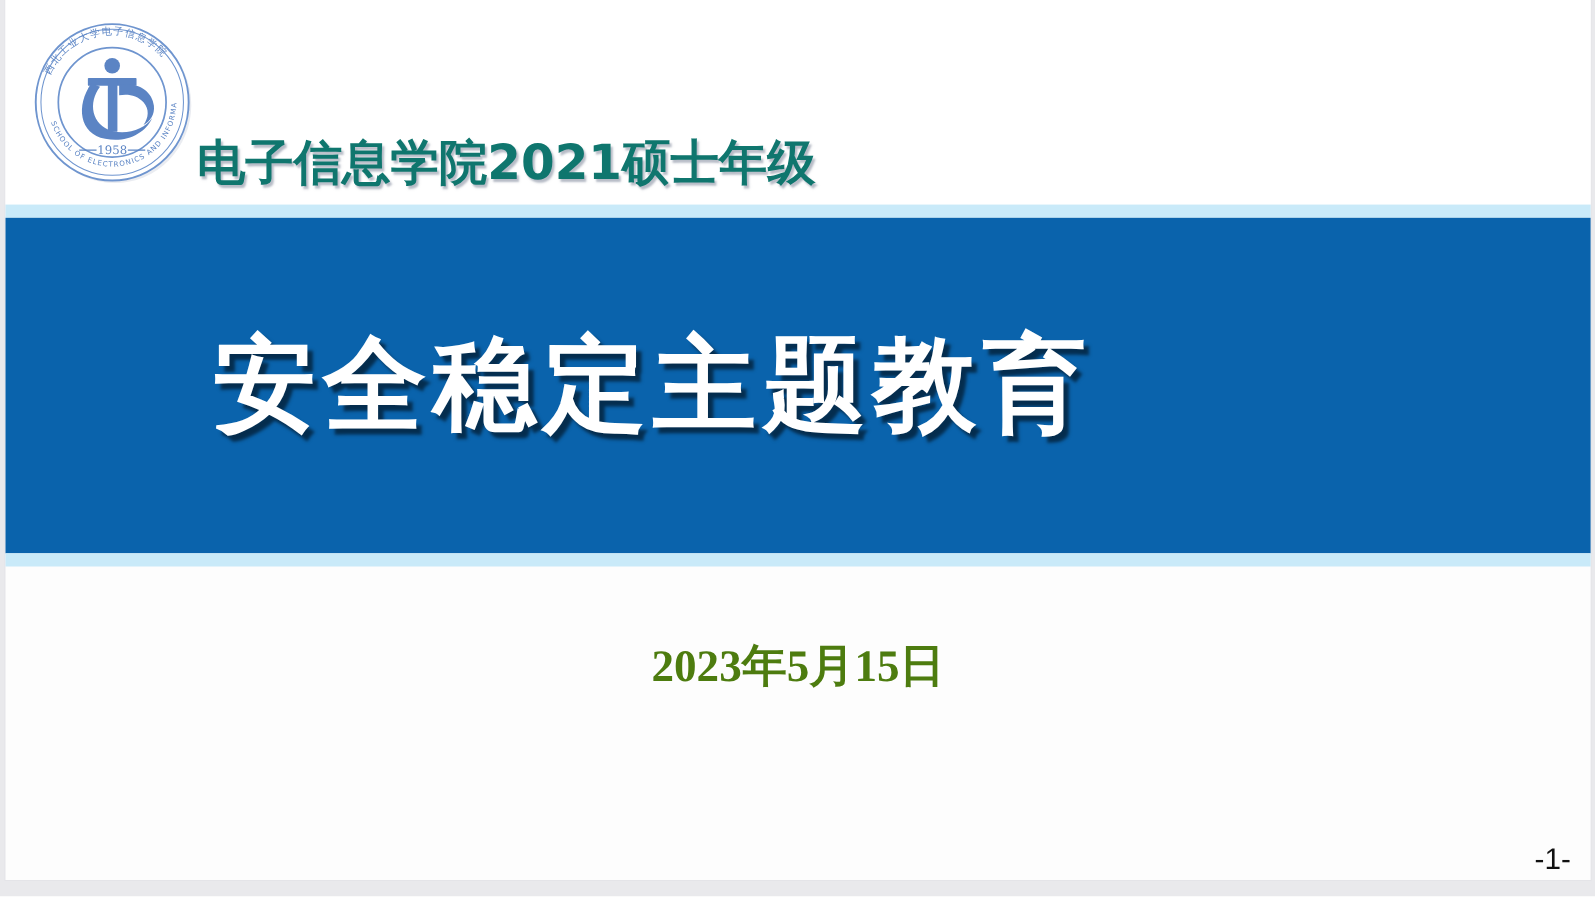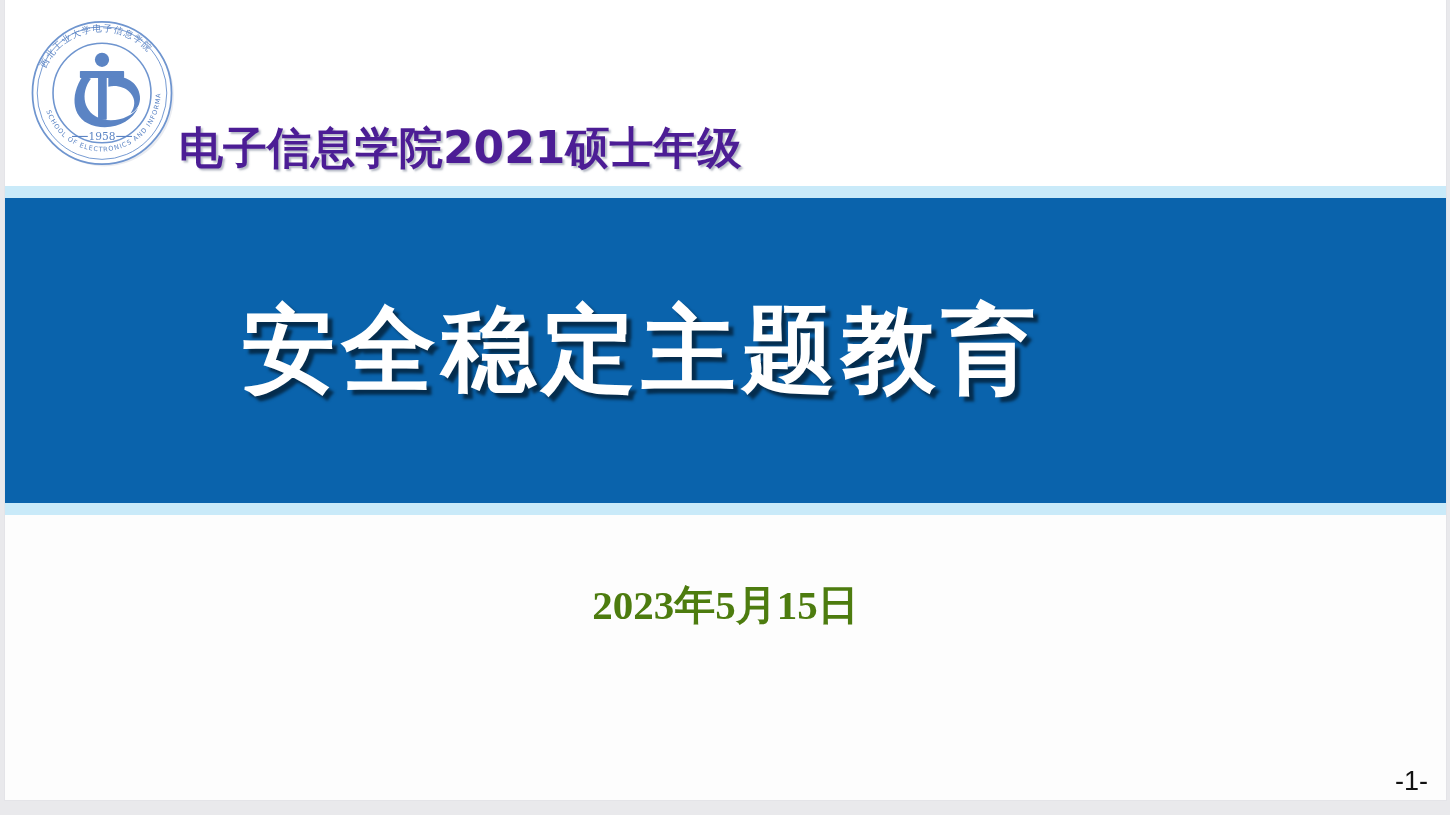--- a/index.html
+++ b/index.html
@@ -46,21 +46,21 @@
     height: 158px;
   }
   .logo svg { display: block; width: 158px; height: 158px; }
 
   .header-title {
     position: absolute;
     left: 174px;
     top: 119px;
     font-size: 44px;
     font-weight: bold;
-    color: #4c1d95;
+    color: #0f766e;
     letter-spacing: 0px;
     white-space: nowrap;
     text-shadow: 2px 2px 2px rgba(120,130,150,0.55);
     font-family: "DejaVu Sans", "Liberation Sans", sans-serif;
   }
 
   
   .band {
     position: absolute;
     left: 0;
@@ -89,21 +89,20 @@
     height: 305px;
     display: flex;
     align-items: center;
     justify-content: center;
     font-size: 94px;
     font-weight: bold;
     color: #ffffff;
     letter-spacing: 6px;
     text-shadow: 5px 5px 3px rgba(0,0,0,0.55);
     font-family: "DejaVu Sans", "Liberation Sans", sans-serif;
-    margin-left: 48px;
   }
 
   
   .date {
     position: absolute;
     left: 0;
     top: 578px;
     width: 1441px;
     text-align: center;
     font-size: 41px;

